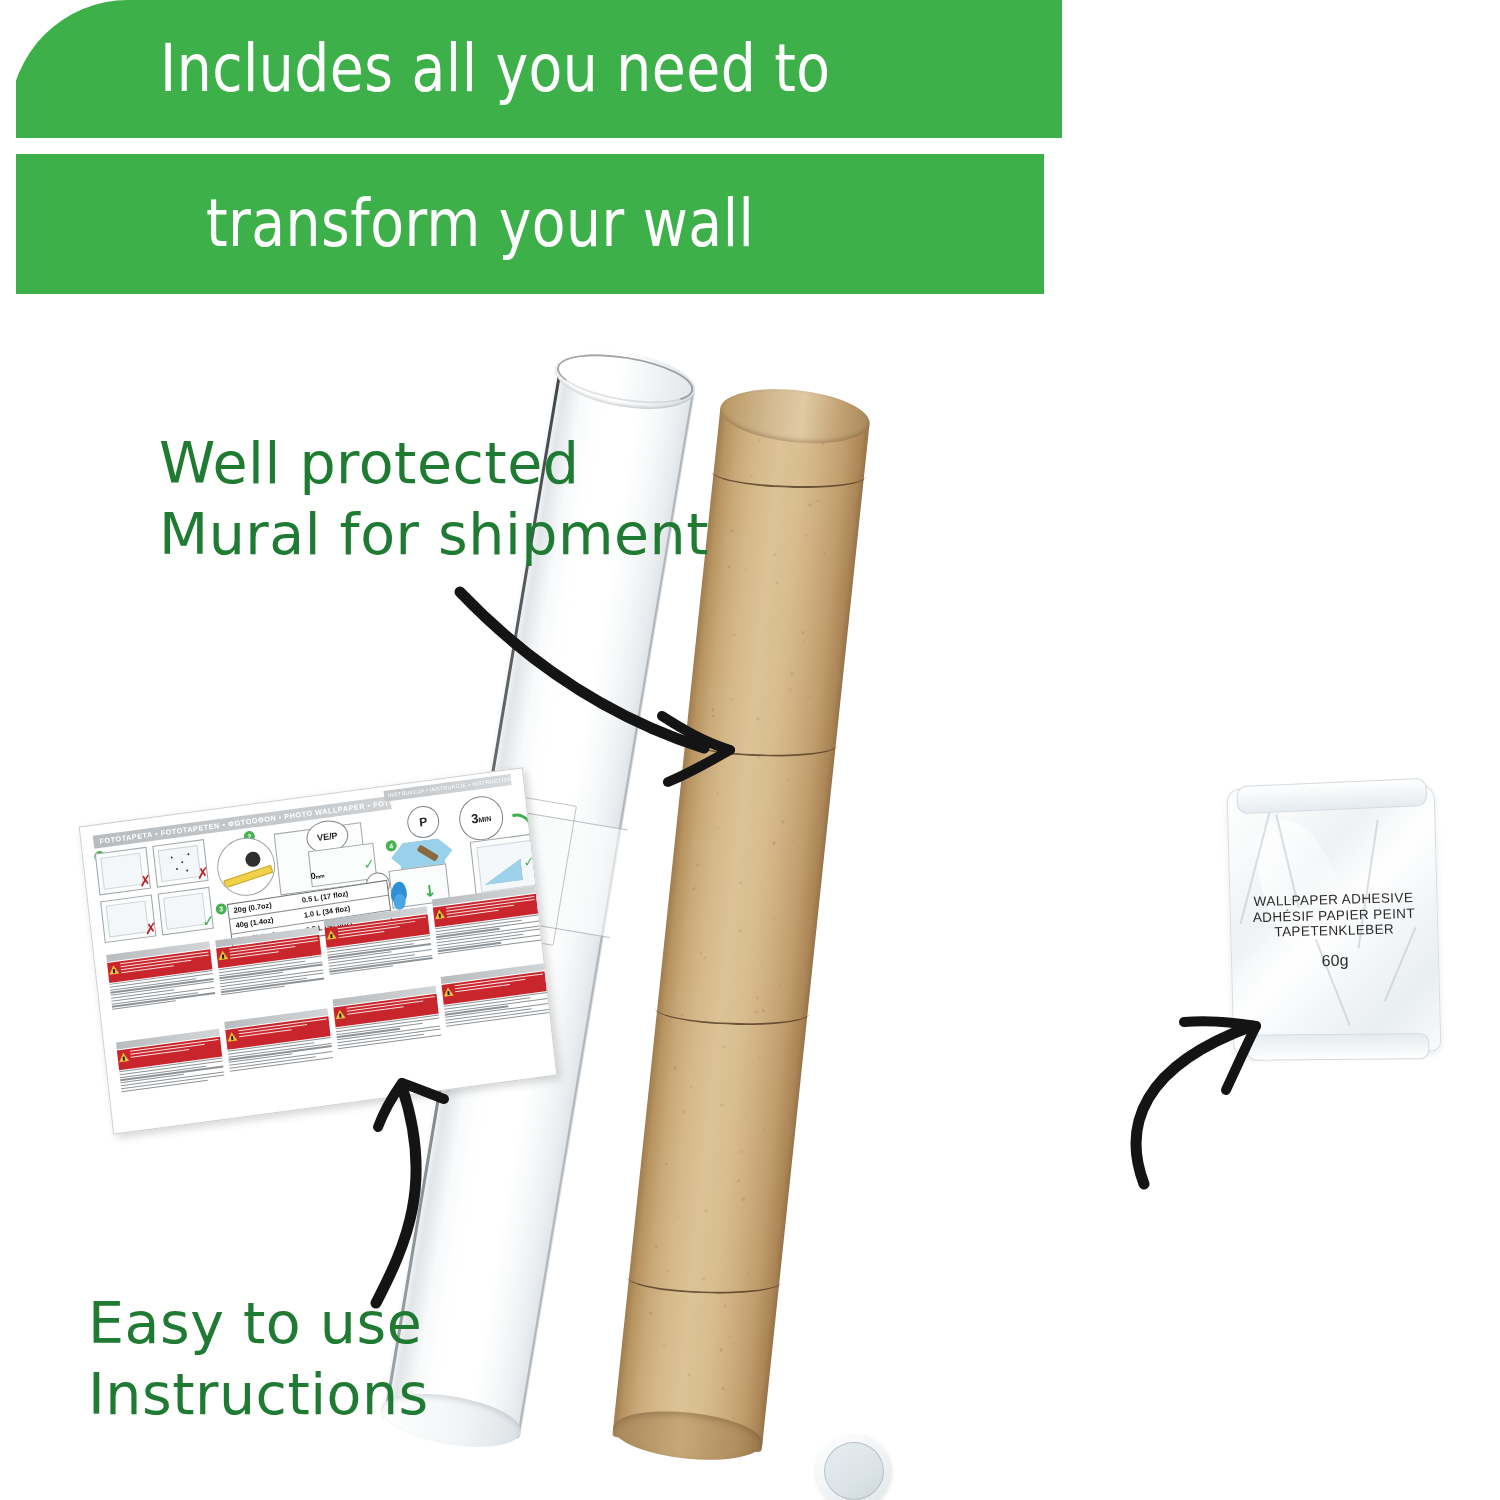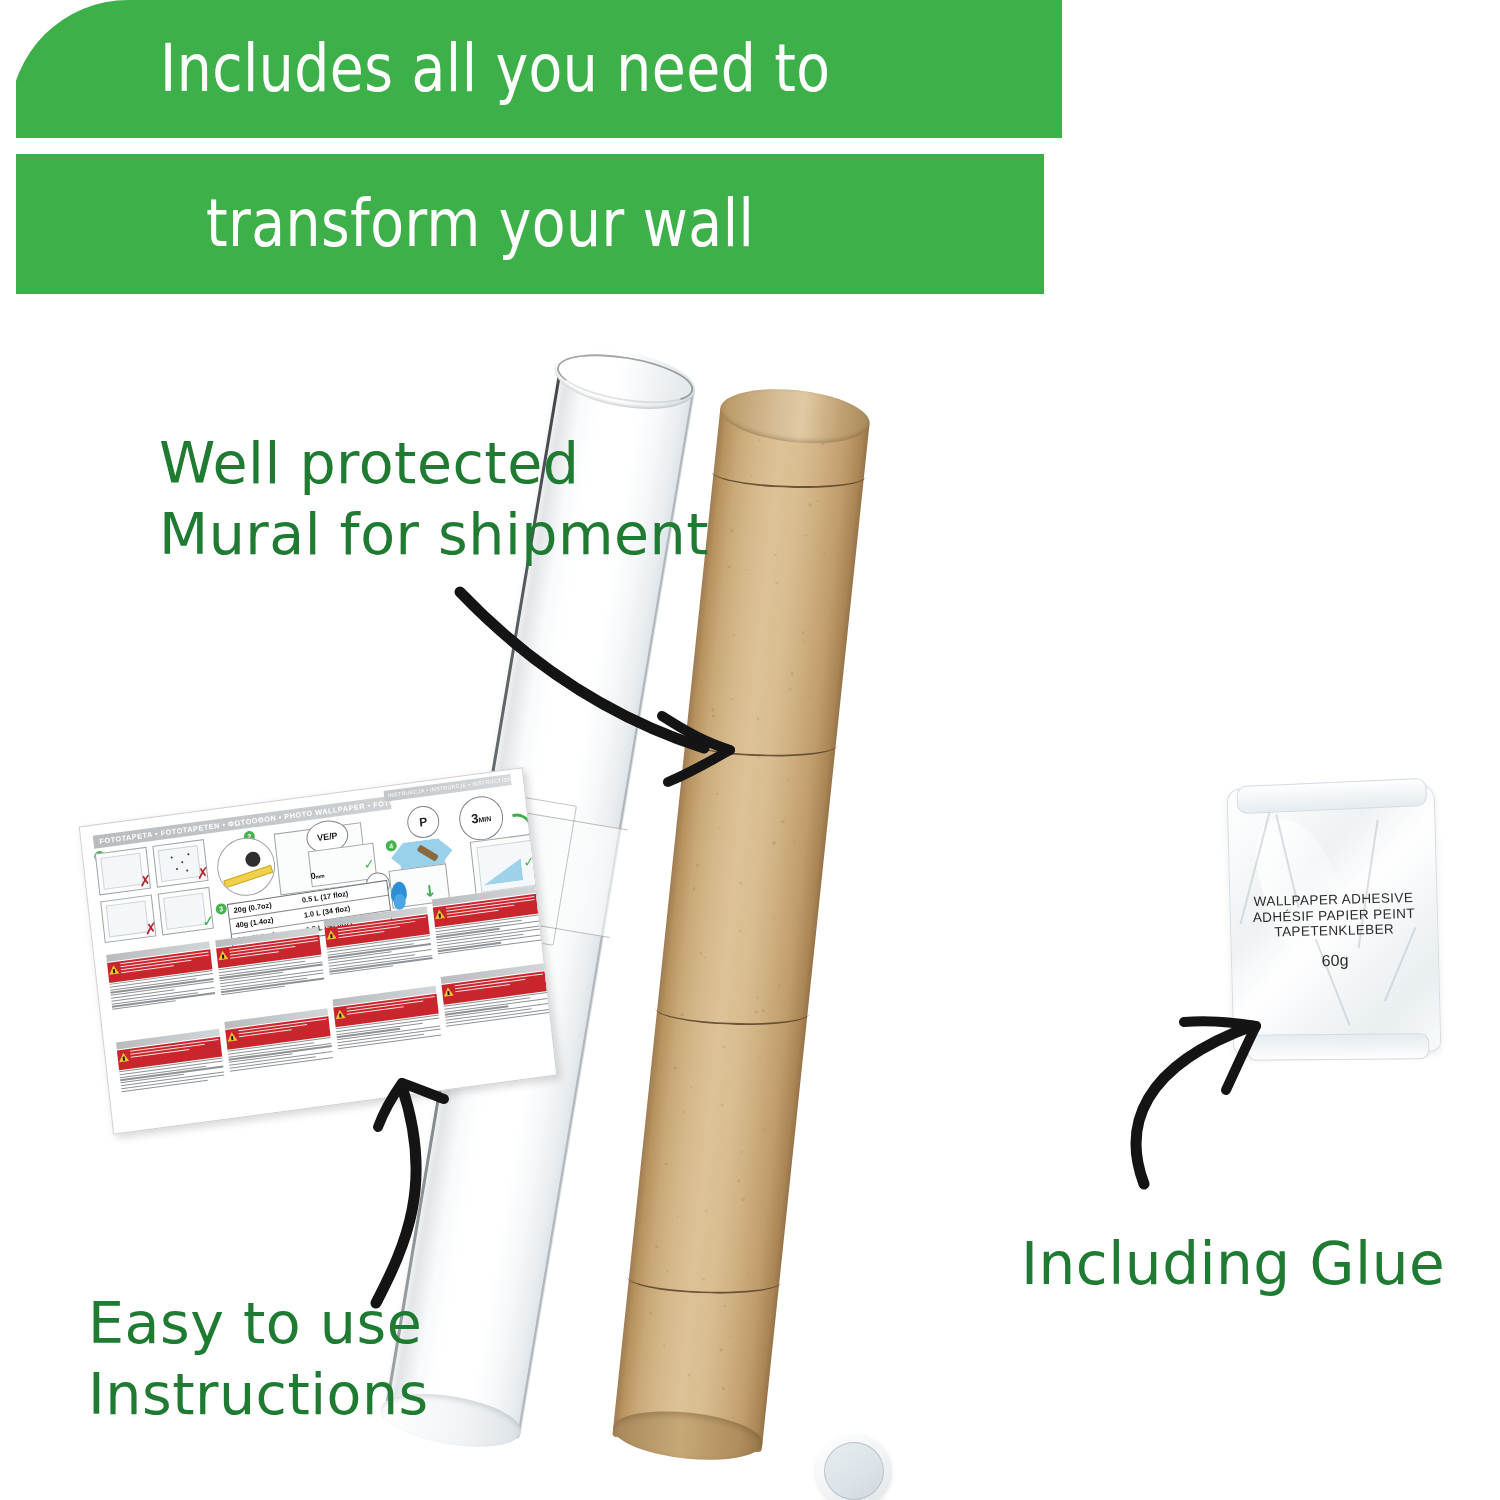--- a/index.html
+++ b/index.html
@@ -697,15 +697,14 @@
   <svg class="arrow" id="arrow-glue" viewBox="0 0 250 250">
     <path d="M88,244 C66,186 86,126 196,86" fill="none" stroke="#141414" stroke-width="11" stroke-linecap="round"></path>
     <path d="M128,82 C152,80 176,82 200,86" fill="none" stroke="#141414" stroke-width="10" stroke-linecap="round"></path>
     <path d="M170,150 C182,124 192,102 200,86" fill="none" stroke="#141414" stroke-width="10" stroke-linecap="round"></path>
   </svg>
 
   <div class="caption" id="caption-mural">Well protected
 Mural for shipment</div>
   <div class="caption" id="caption-instructions">Easy to use
 Instructions</div>
-  <div class="caption" id="caption-glue">Including Glue</div>
 
 </div>
 
 </body></html>

